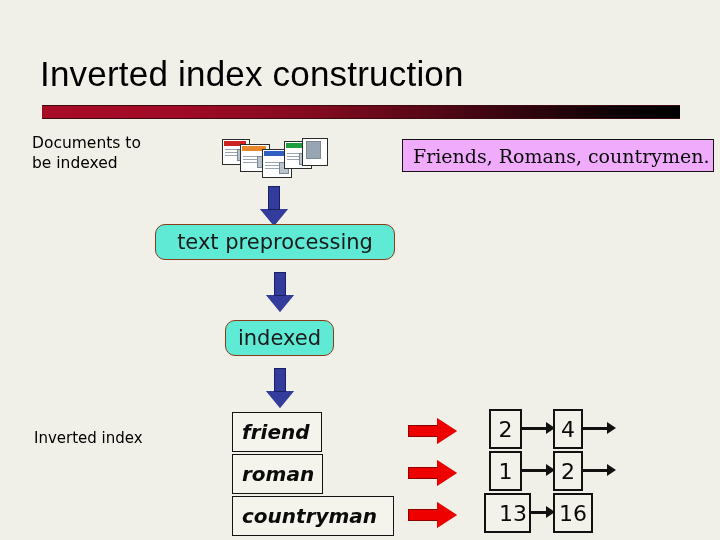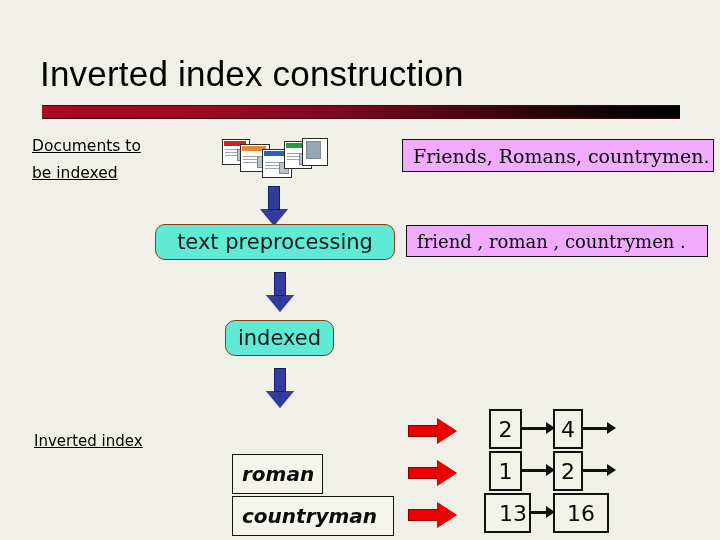--- a/index.html
+++ b/index.html
@@ -47,23 +47,22 @@
     border-bottom: 1px solid #3d0a12;
     box-sizing: border-box;
   }
 
   
   .label {
     position: absolute;
     font-family: "DejaVu Sans", sans-serif;
     color: #000;
     font-size: 15.5px;
-    line-height: 27px;
+    line-height: 20px;
     white-space: pre-line;
-    text-decoration: underline;
   }
   #documents-label { left: 32px; top: 133px; width: 175px; }
   #inverted-index-label { left: 34px; top: 428px; width: 185px; font-size: 15px; }
 
   
   .doc-cluster {
     position: absolute;
     left: 222px;
     top: 138px;
     width: 108px;
@@ -321,38 +320,38 @@
   <div class="serif-box" id="original-text-box">Friends, Romans, countrymen.</div>
 
   <div class="arrow-down" style="left:260px; top:186px;">
     <span class="head-edge"></span>
     <span class="head"></span>
     <span class="shaft"></span>
   </div>
 
   <div class="orange-box" id="text-preprocessing-box">text preprocessing</div>
 
-  <div class="serif-box" id="tokenized-text-box">friend , roman , countrymen .</div>
 
   <div class="arrow-down" style="left:266px; top:272px;">
     <span class="head-edge"></span>
     <span class="head"></span>
     <span class="shaft"></span>
   </div>
 
   <div class="orange-box" id="indexer-box">indexed</div>
 
   <div class="arrow-down" style="left:266px; top:368px;">
     <span class="head-edge"></span>
     <span class="head"></span>
     <span class="shaft"></span>
   </div>
 
   <div class="label" id="inverted-index-label">Inverted index</div>
 
+  <div class="term-box" id="term-box-0">friend</div>
   <div class="term-box" id="term-box-1">roman</div>
   <div class="term-box" id="term-box-2">countryman</div>
 
   <div class="arrow-right" style="left:408px; top:418px;">
     <span class="r-head-edge"></span>
       <span class="r-head"></span>
       <span class="r-shaft"></span>
   </div>
   <div class="arrow-right" style="left:408px; top:460px;">
     <span class="r-head-edge"></span>
@@ -375,15 +374,15 @@
   <div class="posting-box" style="left:489px; top:451px; width:33px; height:40px;">1</div>
   <div class="link-line" style="left:522px; top:469px; width:26px;"></div>
   <div class="link-head" style="left:546px; top:464px;"></div>
   <div class="posting-box" style="left:553px; top:451px; width:30px; height:40px;">2</div>
   <div class="link-line" style="left:583px; top:469px; width:26px;"></div>
   <div class="link-head" style="left:607px; top:464px;"></div>
 
   <div class="posting-box" style="left:484px; top:493px; width:47px; height:40px;padding-left:11px;">13</div>
   <div class="link-line" style="left:531px; top:511px; width:17px;"></div>
   <div class="link-head" style="left:546px; top:506px;"></div>
-  <div class="posting-box" style="left:553px; top:493px; width:56px; height:40px;">16</div>
+  <div class="posting-box" style="left:553px; top:493px; width:40px; height:40px;">16</div>
 
 </div>
 
 </body></html>

